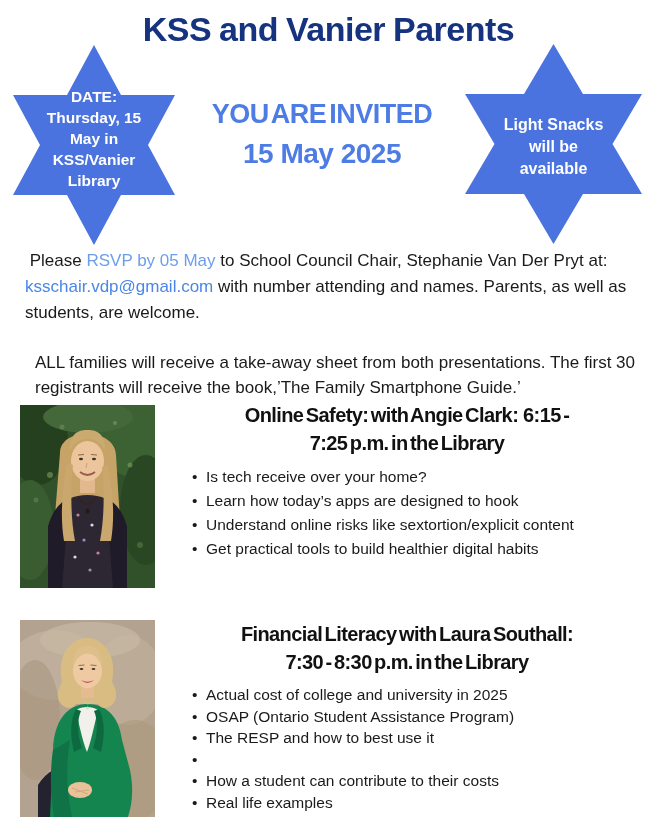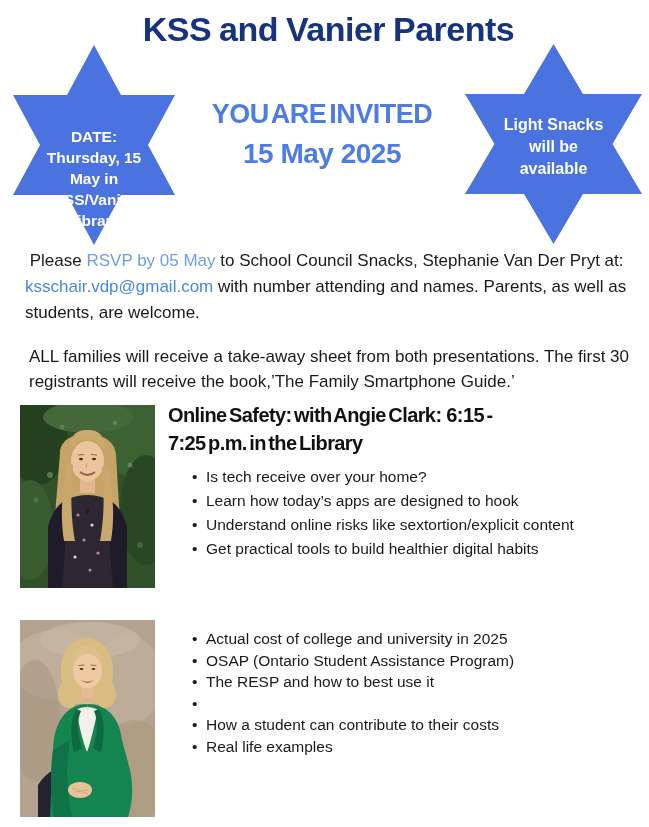--- a/index.html
+++ b/index.html
@@ -8,46 +8,46 @@
 
   .title{position:absolute;top:6px;left:0;width:100%;margin:4px;text-align:center;
          font-size:34px;font-weight:bold;color:var(--title_navy,#16337f);
          letter-spacing:-0.5px;word-spacing:-1px;}
 
   .star{position:absolute;}
   .star svg{position:absolute;left:0;top:0;width:100%;height:100%;}
   .star-text{position:absolute;inset:0;display:flex;flex-direction:column;align-items:center;
              justify-content:center;color:#ffffff;font-weight:bold;text-align:center;}
   .star-left{left:13px;top:45px;width:162px;height:200px;}
-  .star-left .star-text{font-size:15.5px;line-height:21px;padding-bottom:14px;justify-content:flex-end;}
+  .star-left .star-text{font-size:15.5px;line-height:21px;padding-bottom:14px;}
   .star-right{left:465px;top:44px;width:177px;height:200px;}
   .star-right .star-text{font-size:16px;line-height:22px;padding-top:6px;align-items:center;}
 
   .invite{position:absolute;left:172px;top:94px;width:300px;text-align:center;
           color:var(--invite_blue,#4d7ce4);font-weight:bold;}
   .invite-line1{font-size:27px;line-height:40px;letter-spacing:-0.5px;word-spacing:-4px;}
   .invite-line2{font-size:28px;line-height:40px;letter-spacing:-0.5px;}
 
   .rsvp{position:absolute;left:25px;top:248px;width:614px;margin:0;
         font-size:17px;line-height:26px;white-space:pre-wrap;}
   .rsvp-hl{color:var(--rsvp_blue,#6d9eeb);}
   .email{color:var(--email_blue,#4a86e8);font-weight:normal;text-decoration:none;cursor:pointer;}
 
-  .note{position:absolute;left:25px;top:340px;width:608px;margin:4px;
+  .note{position:absolute;left:25px;top:340px;width:608px;margin:10px;
         font-size:17px;line-height:25px;}
 
   .session{position:absolute;left:0;width:649px;}
   .s1{top:405px;height:200px;}
   .s2{top:620px;height:207px;}
   .photo{position:absolute;left:20px;top:0;font-size:0;line-height:0;}
   .session-body{position:absolute;left:168px;width:478px;}
   .s1 .session-body{top:-4px;}
   .s2 .session-body{top:0px;}
   .session-heading{margin:0;font-size:20px;line-height:28px;font-weight:bold;color:#111;
-                   letter-spacing:-0.6px;word-spacing:-2.5px;white-space:pre-wrap;}
+                   letter-spacing:-0.6px;word-spacing:-2.5px;white-space:pre-wrap;text-align:center;}
   ul.bullets{list-style:none;margin:8px 0 0 0;padding:0 0 0 24px;}
   .bullets li{display:flex;font-size:15.5px;color:#1a1a1a;}
   .s1 .bullets li{line-height:24px;}
   .s2 .bullets li{line-height:21.5px;}
   .bullet-dot{width:14px;flex:none;}
 </style>
 </head>
 <body>
 
 <div class="page">
@@ -76,21 +76,21 @@
     <svg viewBox="0 0 86.6 100" preserveAspectRatio="none">
       <polygon points="43.3,0 57.73,25 86.6,25 72.17,50 86.6,75 57.73,75 43.3,100 28.87,75 0,75 14.43,50 0,25 28.87,25" style="fill:var(--star_blue,#4a73e0)"></polygon>
     </svg>
     <div class="star-text">
       <div>Light Snacks</div>
       <div>will be</div>
       <div>available</div>
     </div>
   </div>
 
-  <p class="rsvp"><span> Please </span><span class="rsvp-hl">RSVP by 05 May</span><span> to School Council Snacks, Stephanie Van Der Pryt at:</span><br><a class="email">ksschair.vdp@gmail.com</a><span> with number attending and names. Parents, as well as students, are welcome.</span></p>
+  <p class="rsvp"><span> Please </span><span class="rsvp-hl">RSVP by 05 May</span><span> to School Council Chair, Stephanie Van Der Pryt at:</span><br><a class="email">ksschair.vdp@gmail.com</a><span> with number attending and names. Parents, as well as students, are welcome.</span></p>
 
   <p class="note">ALL families will receive a take-away sheet from both presentations. The first 30 registrants will receive the book,’The Family Smartphone Guide.’</p>
 
   <section class="session s1">
     <div class="photo">
       <svg viewBox="0 0 135 183" width="135" height="183">
         <rect width="135" height="183" fill="#31512b"></rect>
         <ellipse cx="18" cy="35" rx="30" ry="45" fill="#24401f"></ellipse>
         <ellipse cx="112" cy="30" rx="32" ry="42" fill="#3c6132"></ellipse>
         <ellipse cx="126" cy="105" rx="26" ry="55" fill="#294723"></ellipse>
@@ -179,20 +179,22 @@
         <path d="M51,42 C46,55 46,70 51,82 C44,76 42,58 47,44 Z" fill="#d8bc82"></path>
         <path d="M84,42 C89,55 89,70 84,82 C91,76 93,58 88,44 Z" fill="#d8bc82"></path>
         <ellipse cx="61.5" cy="49" rx="1.9" ry="1.1" fill="#43362a"></ellipse>
         <ellipse cx="73.5" cy="49" rx="1.9" ry="1.1" fill="#43362a"></ellipse>
         <path d="M58.5,45.5 L64.5,45" stroke="#91713f" stroke-width="1" fill="none"></path>
         <path d="M70.5,45 L76.5,45.5" stroke="#91713f" stroke-width="1" fill="none"></path>
         <path d="M61,60 Q67.5,66 74,60 Q67.5,63.5 61,60 Z" fill="#b05456"></path>
       </svg>
     </div>
     <div class="session-body">
+      <h2 class="session-heading">Financial Literacy with Laura Southall:
+7:30 - 8:30 p.m. in the Library</h2>
       <ul class="bullets">
         <li>
             <span class="bullet-dot">•</span>
             <span>Actual cost of college and university in 2025</span>
           </li>
         <li>
             <span class="bullet-dot">•</span>
             <span>OSAP (Ontario Student Assistance Program)</span>
           </li>
         <li>

